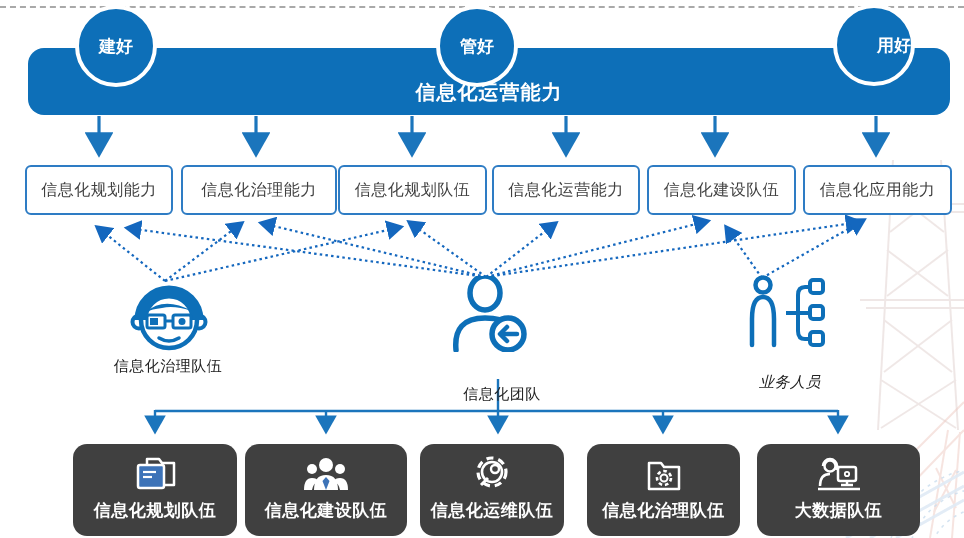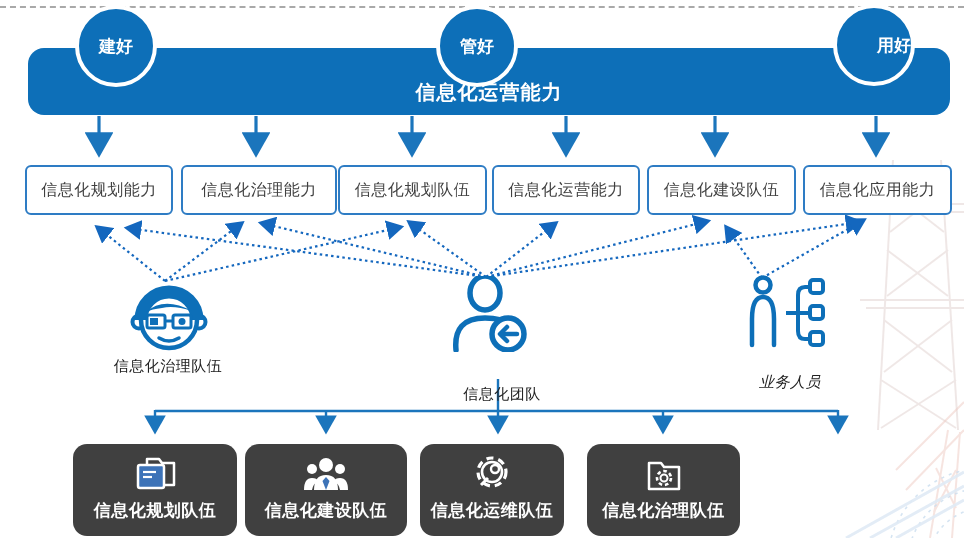--- a/index.html
+++ b/index.html
@@ -216,14 +216,28 @@
 
   <div class="team-box" style="left:587px;width:153px;">
     <svg width="48" height="40" viewBox="0 0 48 40">
       <path d="M9,9 h12 l3,4 h15 v22 h-30 z" fill="none" stroke="#fff" stroke-width="2.5" stroke-linejoin="round"></path>
       <circle cx="24" cy="24" r="7" fill="none" stroke="#fff" stroke-width="2.6" stroke-dasharray="3.6 2.8"></circle>
       <circle cx="24" cy="24" r="3.5" fill="none" stroke="#fff" stroke-width="2"></circle>
     </svg>
     <div class="team-label">信息化治理队伍</div>
   </div>
 
+  <div class="team-box" style="left:757px;width:163px;">
+    <svg width="48" height="40" viewBox="0 0 48 40">
+      <circle cx="15" cy="12" r="5.5" fill="none" stroke="#fff" stroke-width="2.5"></circle>
+      <path d="M8,12 A7,7 0 0 1 22,12" fill="none" stroke="#fff" stroke-width="2.5"></path>
+      <rect x="20" y="11" width="3.5" height="5" rx="1" fill="#fff"></rect>
+      <path d="M5,32 Q5,20 15,20" fill="none" stroke="#fff" stroke-width="2.5"></path>
+      <rect x="23" y="13" width="18" height="14" rx="2" fill="none" stroke="#fff" stroke-width="2.5"></rect>
+      <circle cx="32" cy="20" r="2.2" fill="none" stroke="#fff" stroke-width="1.8"></circle>
+      <line x1="32" y1="27" x2="32" y2="31" stroke="#fff" stroke-width="2.5"></line>
+      <line x1="26" y1="31" x2="38" y2="31" stroke="#fff" stroke-width="2.5"></line>
+      <line x1="3" y1="35" x2="45" y2="35" stroke="#fff" stroke-width="2.5"></line>
+    </svg>
+    <div class="team-label">大数据队伍</div>
+  </div>
 
 </div>
 
 </body></html>

